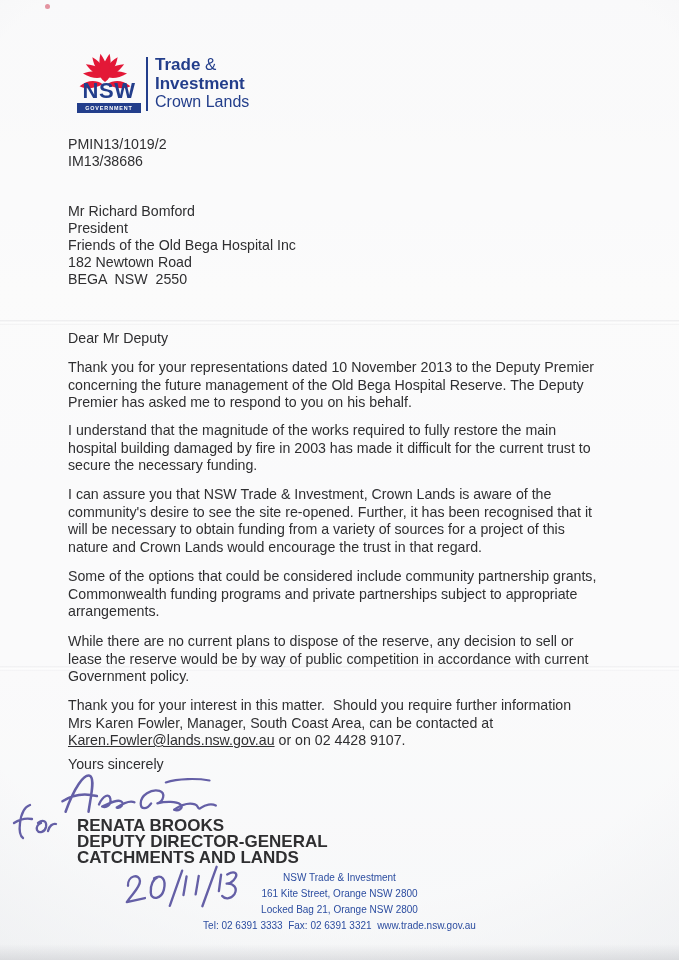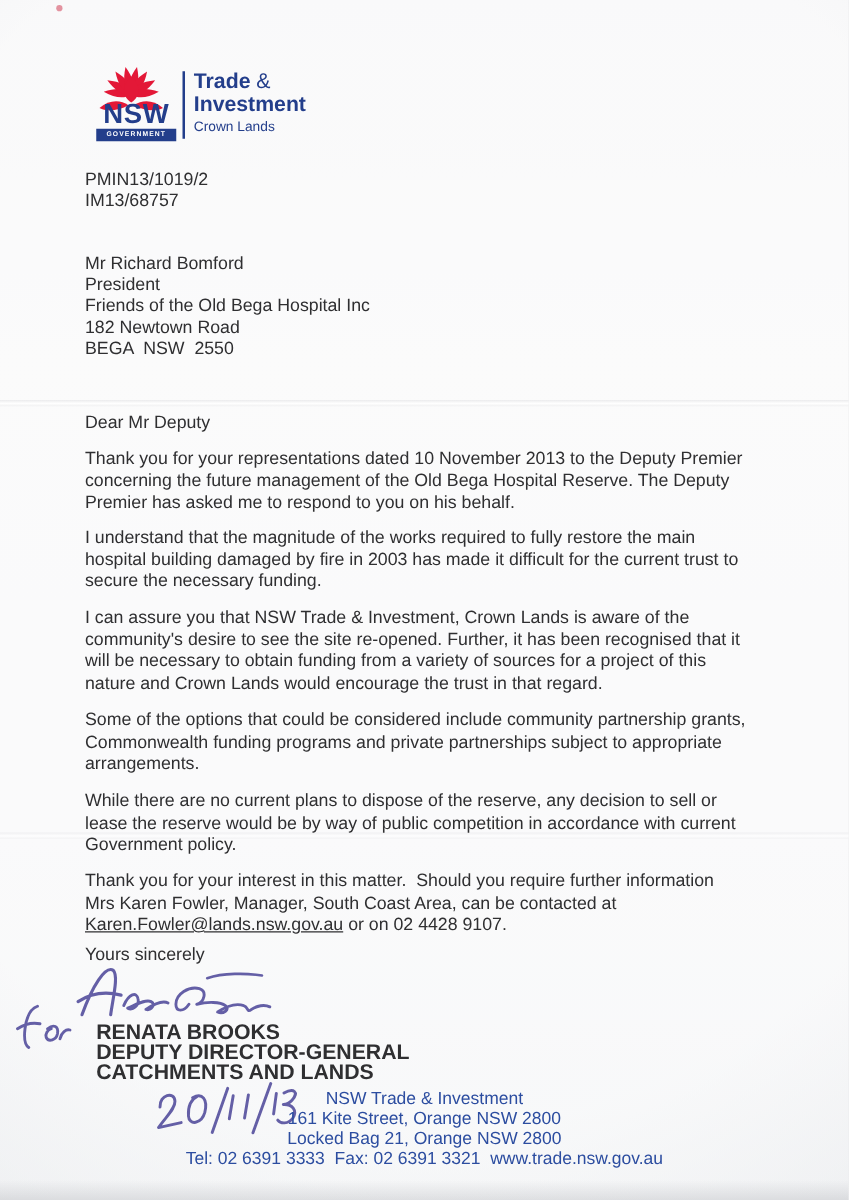--- a/index.html
+++ b/index.html
@@ -20,40 +20,40 @@
   
   .waratah{position:absolute;left:77px;top:51px;}
   .nsw-wordmark{position:absolute;left:77px;top:78px;width:64px;text-align:center;
     font-size:22px;font-weight:700;letter-spacing:0.5px;color:#233e8b;}
   .gov-bar{position:absolute;left:77px;top:103px;width:64px;height:10px;background:#233e8b;
     color:#fff;font-size:5.4px;font-weight:700;letter-spacing:0.9px;text-align:center;line-height:10px;}
   .logo-divider{position:absolute;left:146px;top:57px;width:2px;height:54px;background:#233e8b;}
   .dept{position:absolute;left:155px;top:56px;color:#233e8b;font-size:17px;line-height:18.5px;}
   .dept .b{font-weight:700;}
   .dept .amp{font-weight:400;}
-  .dept-l3{font-weight:400;font-size:11px;}
+  .dept-l3{font-weight:400;font-size:16px;}
 
   .txt{position:absolute;left:68px;white-space:pre-wrap;font-size:14.2px;line-height:17.5px;}
   .refs{top:136px;line-height:17px;}
   .recipient{top:203px;line-height:17px;}
   .salutation{top:330px;}
   .p1{top:359px;} .p2{top:422px;} .p3{top:486px;} .p4{top:568px;} .p5{top:633px;}
   .p6{top:697px;} .p6-last{top:732px;}
   .email{text-decoration:underline;margin-top:36px;}
   .closing{top:756px;}
   .signatory{top:818px;left:77px;font-weight:700;line-height:16.2px;white-space:pre-wrap;font-size:17px;}
 
   .ink{position:absolute;}
   .sig{left:60px;top:770px;}
   .for-note{left:10px;top:800px;}
   .hand-date{left:120px;top:864px;transform:rotate(-3deg);}
   .ink path{fill:none;stroke:#57519e;stroke-linecap:round;stroke-linejoin:round;opacity:0.92;}
 
   .footer{position:absolute;left:0;right:0;top:870px;text-align:center;color:#2c4da0;
-    font-size:14px;line-height:16px;white-space:pre-wrap;}
+    font-size:10px;line-height:16px;white-space:pre-wrap;}
 </style>
 </head>
 <body>
 
 <div class="page">
 
   <div class="crease crease-1"></div>
   <div class="crease crease-2"></div>
   <div class="bottom-edge"></div>
   <span class="red-speck"></span>
@@ -78,21 +78,21 @@
   <div class="nsw-wordmark">NSW</div>
   <div class="gov-bar">GOVERNMENT</div>
   <div class="logo-divider"></div>
   <div class="dept">
     <div><span class="b">Trade</span><span class="amp"> &amp;</span></div>
     <div class="b">Investment</div>
     <div class="dept-l3">Crown Lands</div>
   </div>
 
   <div class="txt refs">PMIN13/1019/2
-IM13/68757</div>
+IM13/38686</div>
 
   <div class="txt recipient">Mr Richard Bomford
 President
 Friends of the Old Bega Hospital Inc
 182 Newtown Road
 BEGA  NSW  2550</div>
 
   <div class="txt salutation">Dear Mr Deputy</div>
 
   <div class="txt p1">Thank you for your representations dated 10 November 2013 to the Deputy Premier

